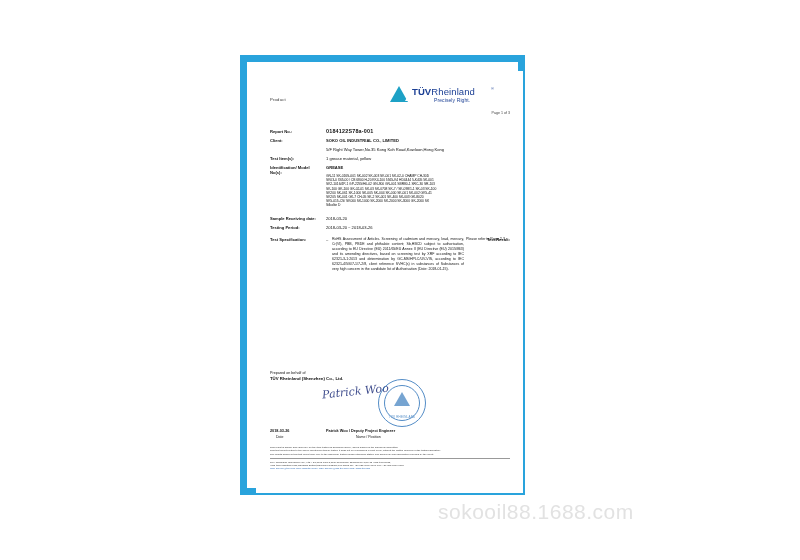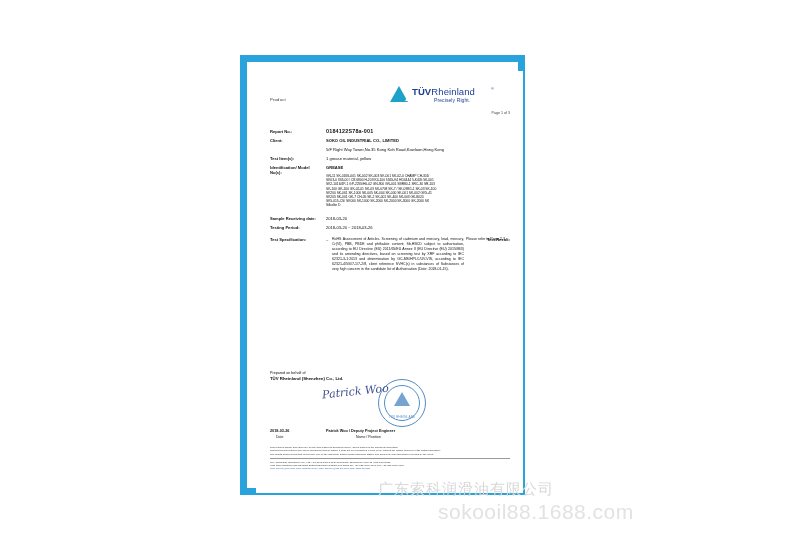--- a/index.html
+++ b/index.html
@@ -473,16 +473,15 @@
         <span class="fl">The results shown in this test report refer only to the sample(s) tested unless otherwise stated. The sample(s) and information provided by the client.</span>
         <div class="sep"></div>
         <span class="fl">TÜV Rheinland (Shenzhen) Co., Ltd.  |  3/F,Tech Park 2,Qiao Technology Building No.1,No.18 High-tech Road,</span>
         <span class="fl">High-tech Industrial Park,Nanshan District,Shenzhen 518057,P.R.China  Tel: +86 755 0000 0000  Fax: +86 755 0000 0000</span>
         <span class="fl blue">Mail: service@tuv.com  Web: www.tuv.com   |   Mail: service@chn.tuv.com   Web: www.tuv.com</span>
       </div>
 
     </div>
   </div>
 
-  <div class="wm-cn">广东索科润滑油有限公司</div>
   <div class="wm-site">sokooil88.1688.com</div>
 
 </div>
 
 </body></html>

